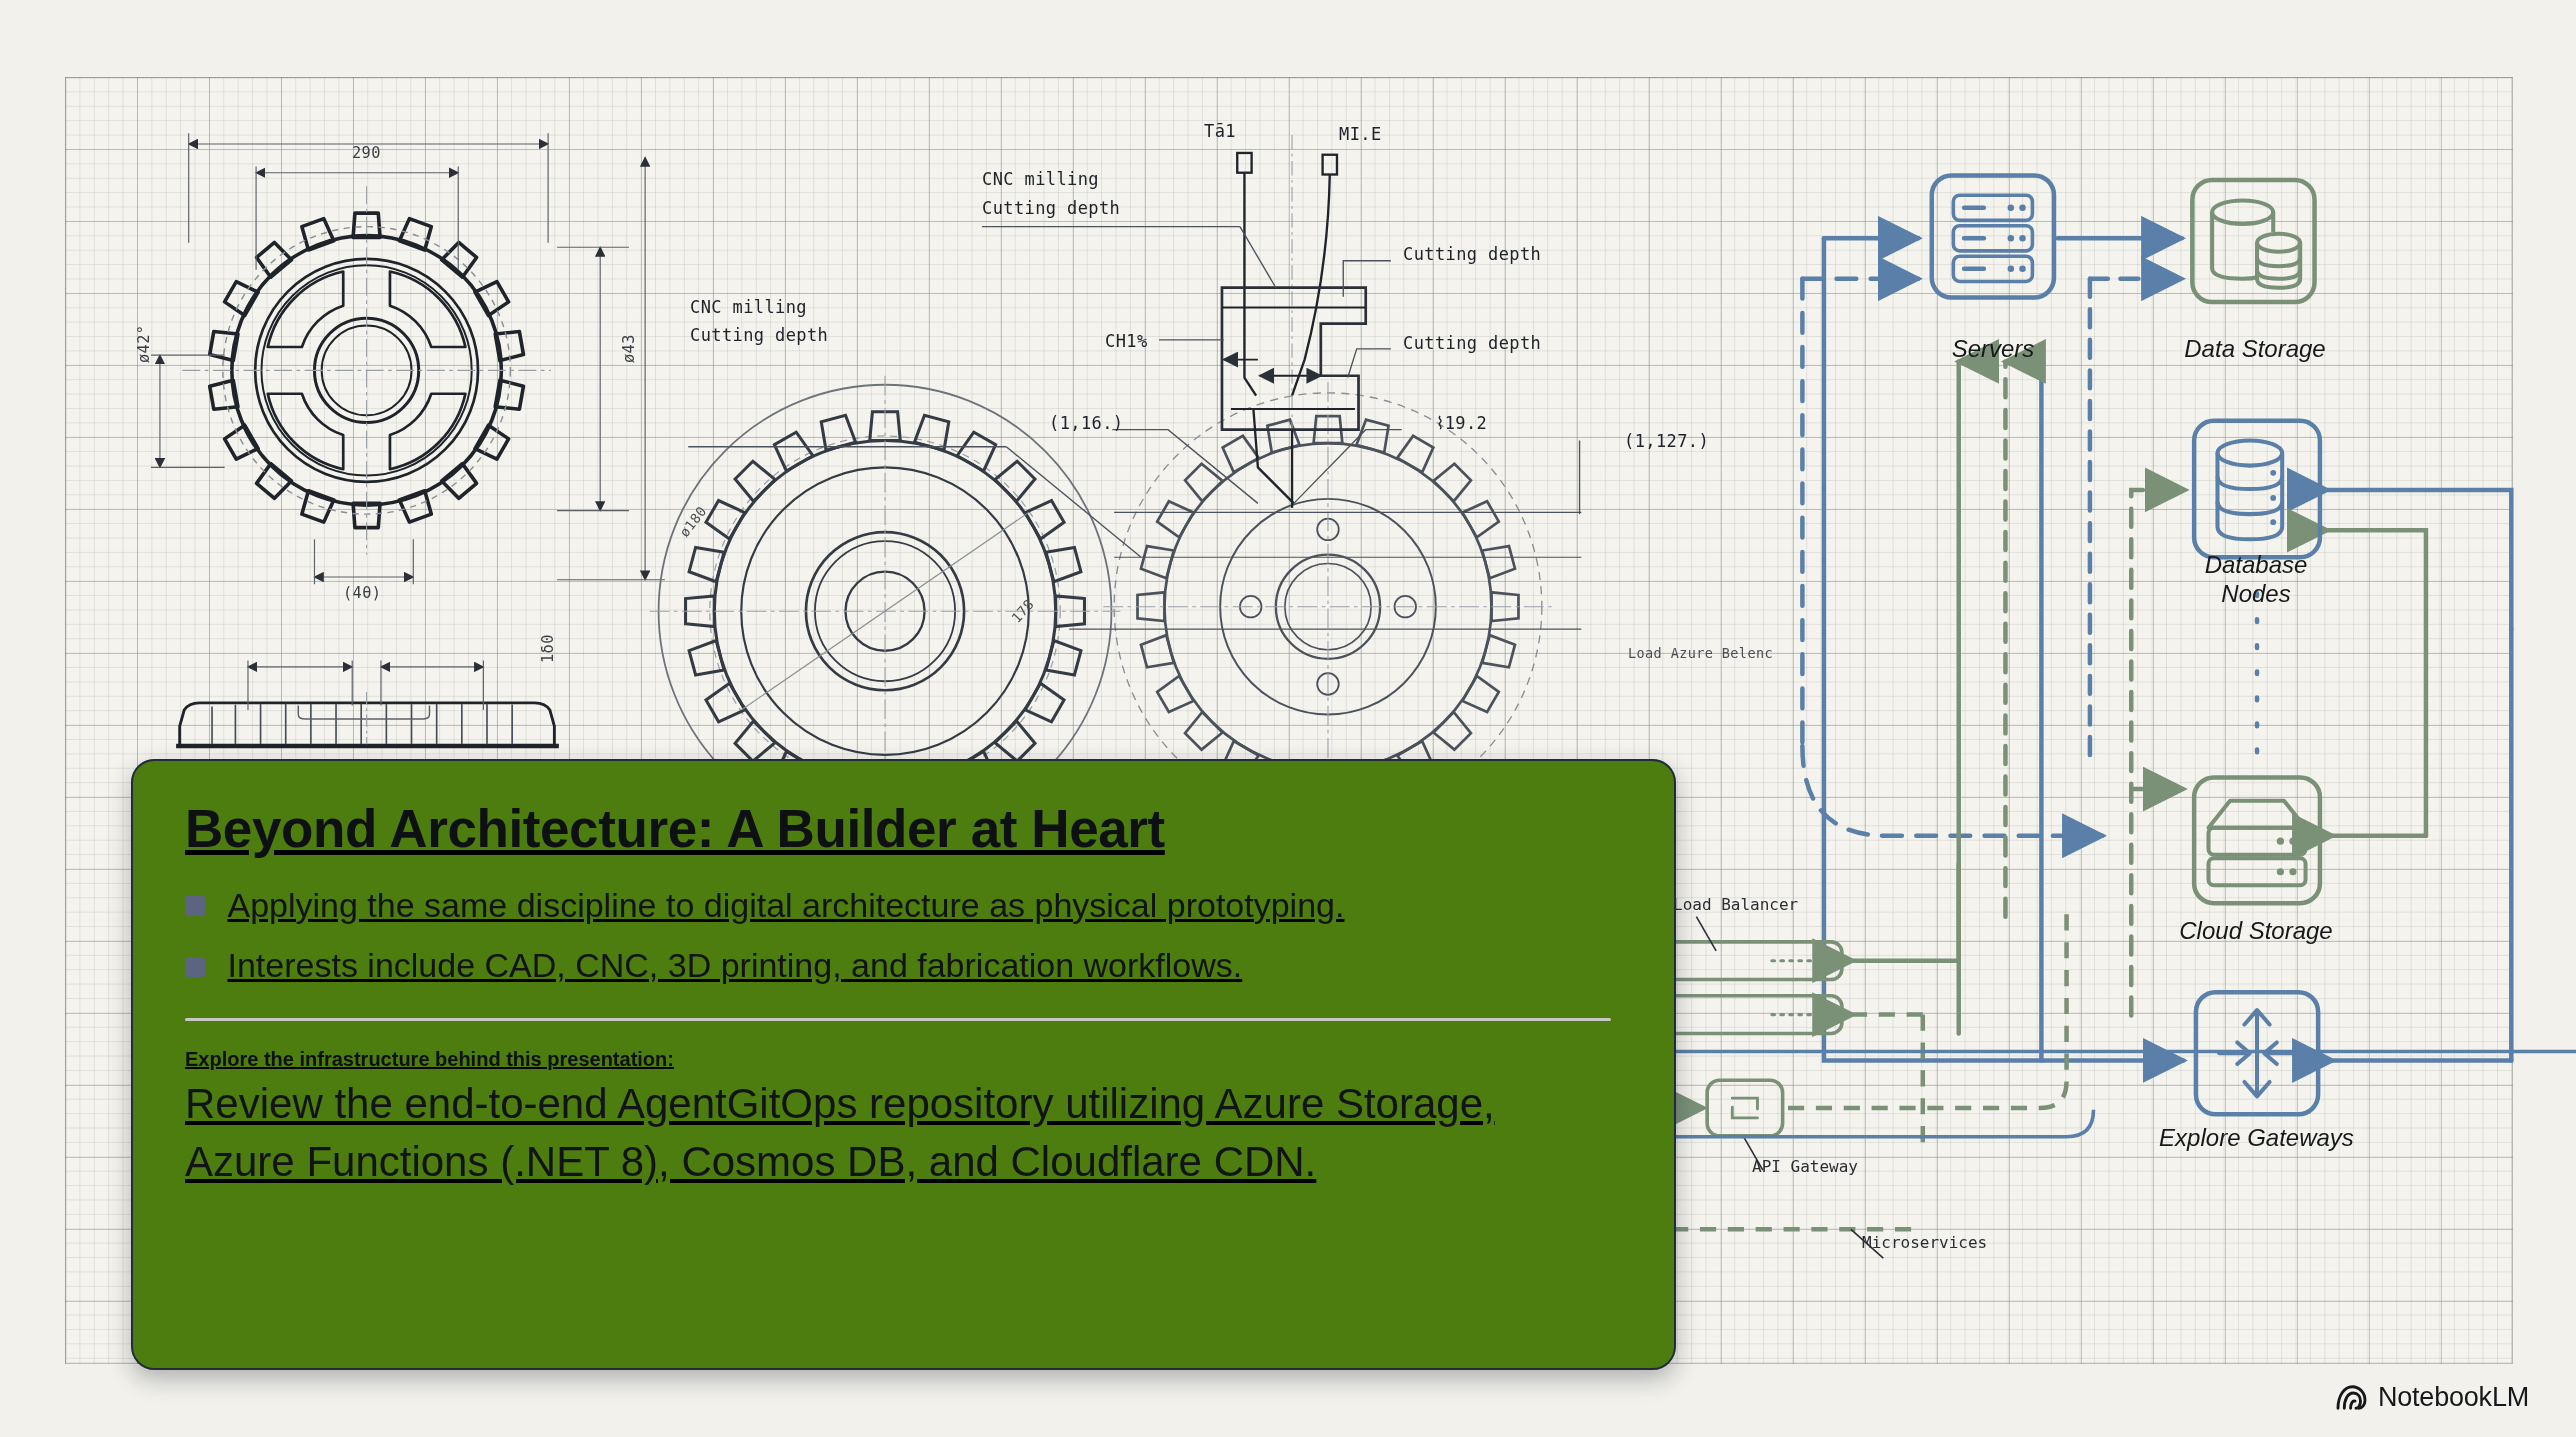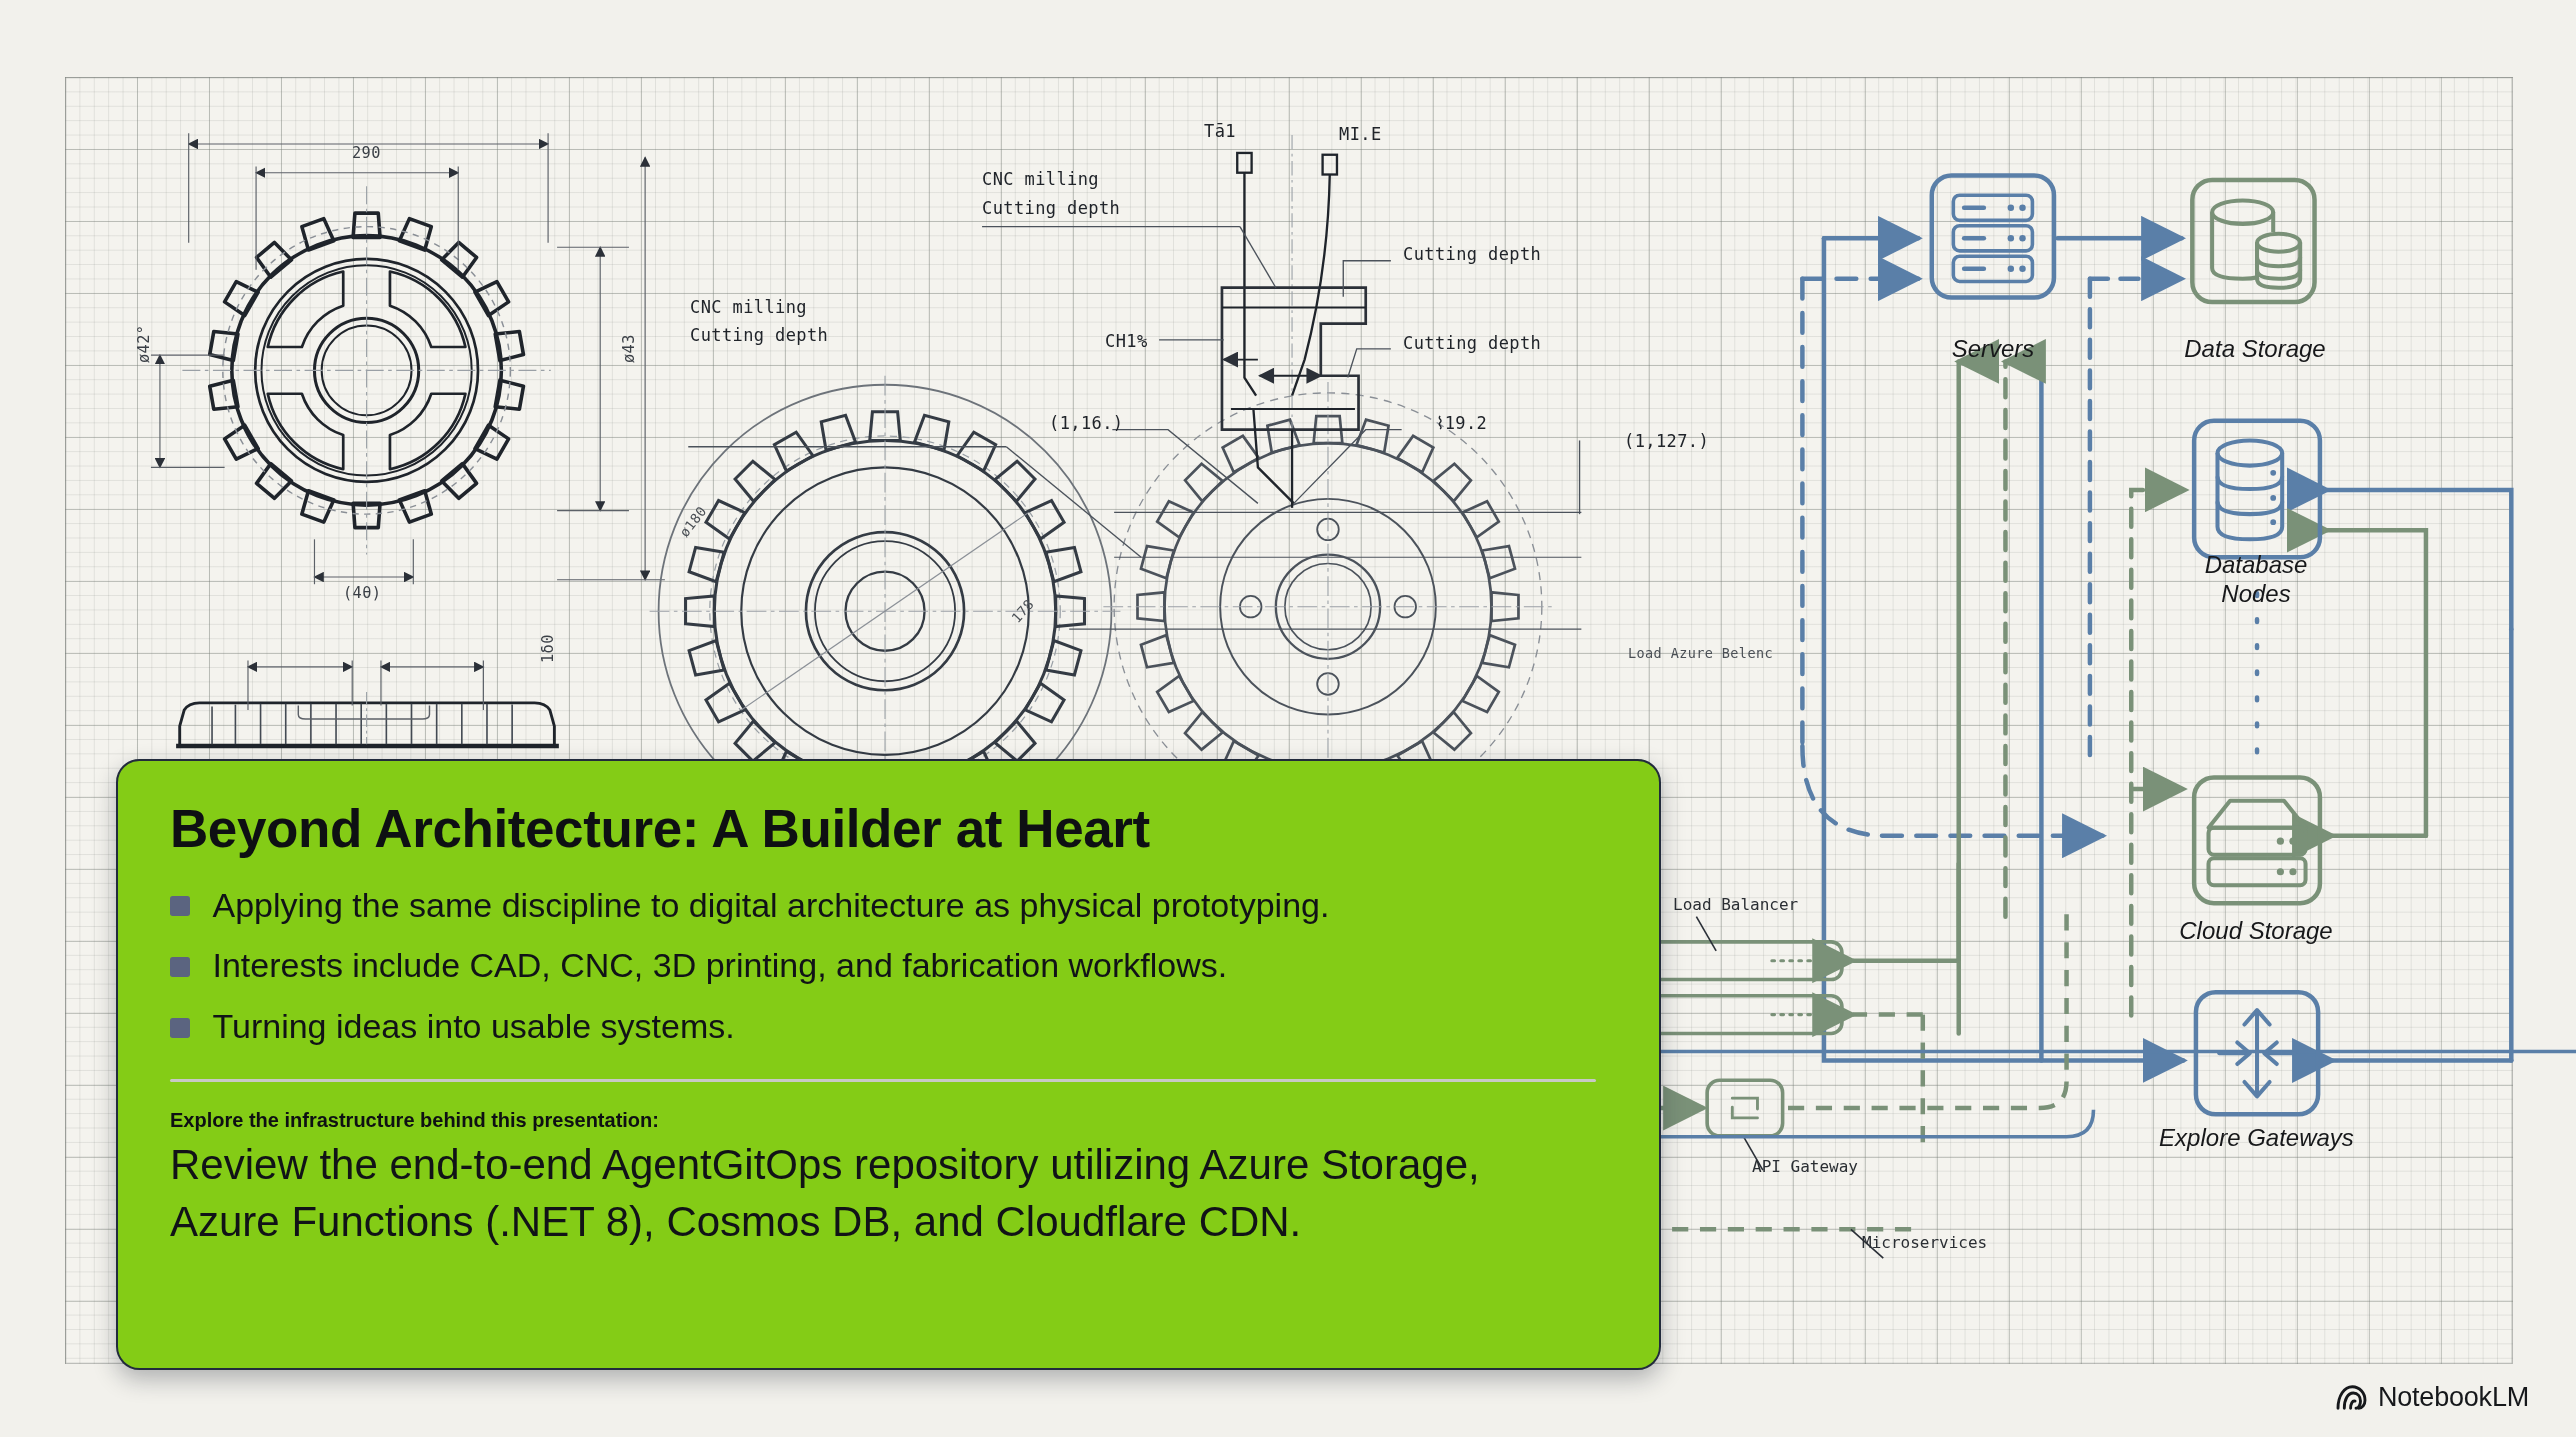--- a/index.html
+++ b/index.html
@@ -67,28 +67,29 @@
     position: absolute;
     font-family: "DejaVu Sans Mono", monospace;
     font-size: 16px;
     color: #2a2e33;
     white-space: pre;
   }
 
   
   #info-card {
     position: absolute;
-    left: 116px; top: 759px;
+    left: 131px; top: 759px;
     width: 1545px; height: 611px;
-    background: #84cc16;
+    background: #4d7c0f;
     border: 2.7px solid #222b3c;
     border-radius: 23.4px;
     box-shadow: 0 9px 23.4px rgba(20,25,40,0.30);
     box-sizing: border-box;
     padding: 40px 50px 0 52px;
+    text-decoration: underline;
   }
   #card-title {
     font-size: 53px;
     font-weight: bold;
     color: #0e1013;
     letter-spacing: -0.4px;
     margin: 0 0 27px 0;
     line-height: 1.05;
   }
   .bullet-row {
@@ -571,24 +572,20 @@
     <h1 id="card-title">Beyond Architecture: A Builder at Heart</h1>
 
     <div class="bullet-row">
       <div class="bullet-mark"></div>
       <div class="bullet-text">Applying the same discipline to digital architecture as physical prototyping.</div>
     </div>
     <div class="bullet-row">
       <div class="bullet-mark"></div>
       <div class="bullet-text">Interests include CAD, CNC, 3D printing, and fabrication workflows.</div>
     </div>
-    <div class="bullet-row">
-      <div class="bullet-mark"></div>
-      <div class="bullet-text">Turning ideas into usable systems.</div>
-    </div>
 
     <div id="card-divider"></div>
 
     <div id="cta-heading">Explore the infrastructure behind this presentation:</div>
     <div class="cta-line">Review the end-to-end AgentGitOps repository utilizing Azure Storage,</div>
     <div class="cta-line">Azure Functions (.NET 8), Cosmos DB, and Cloudflare CDN.</div>
   </div>
 
   <div id="brand">
     <svg width="31" height="27" viewBox="0 0 34 30">

